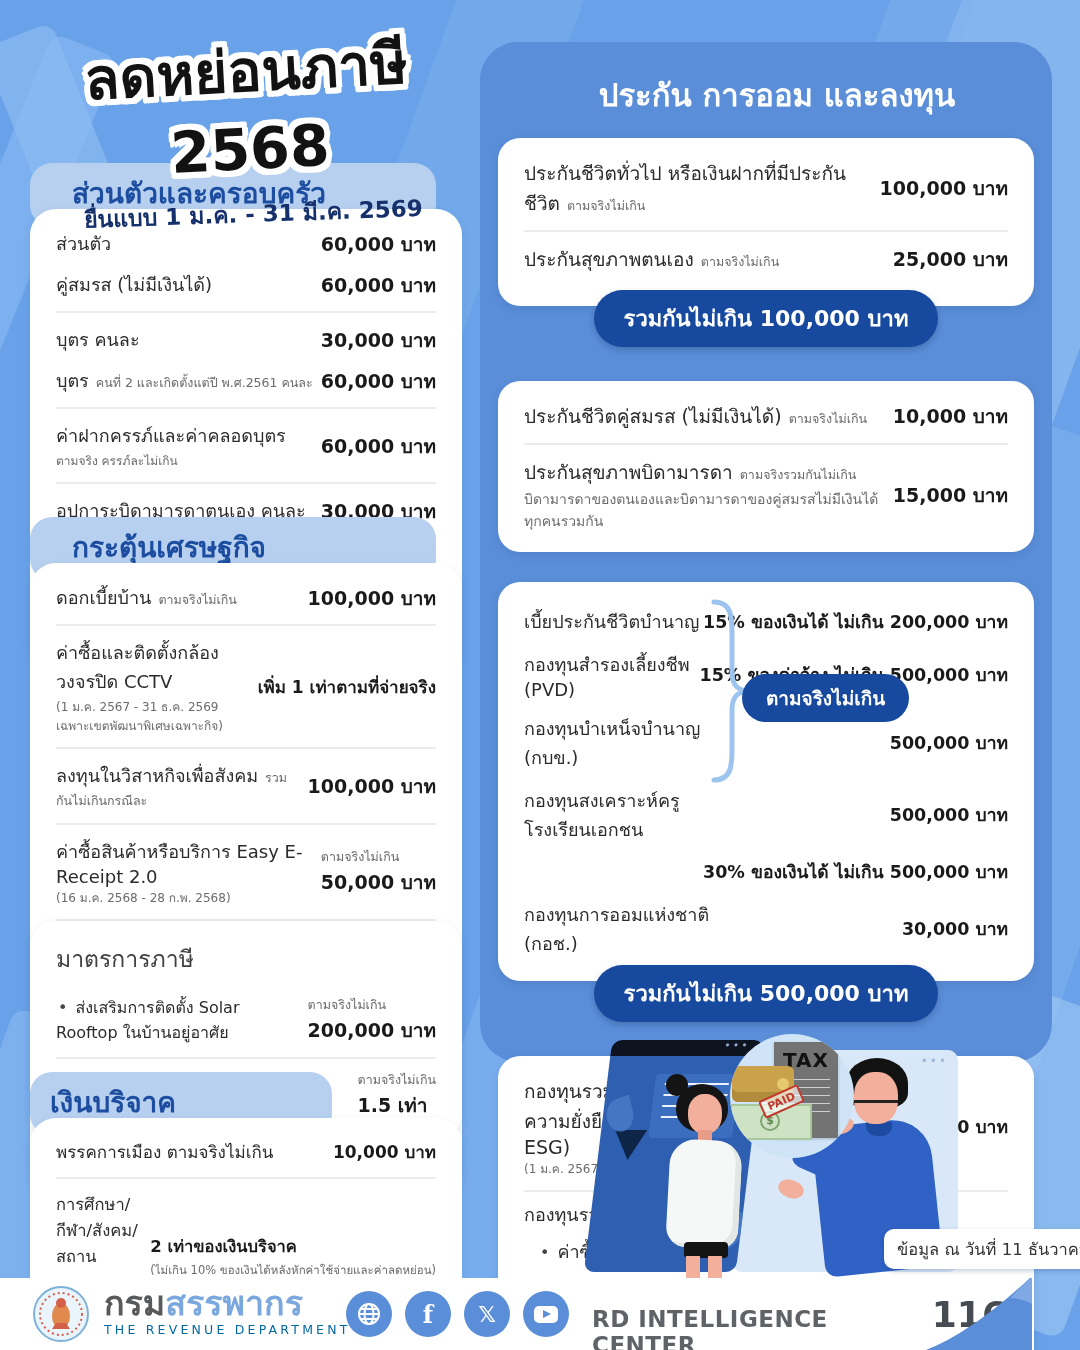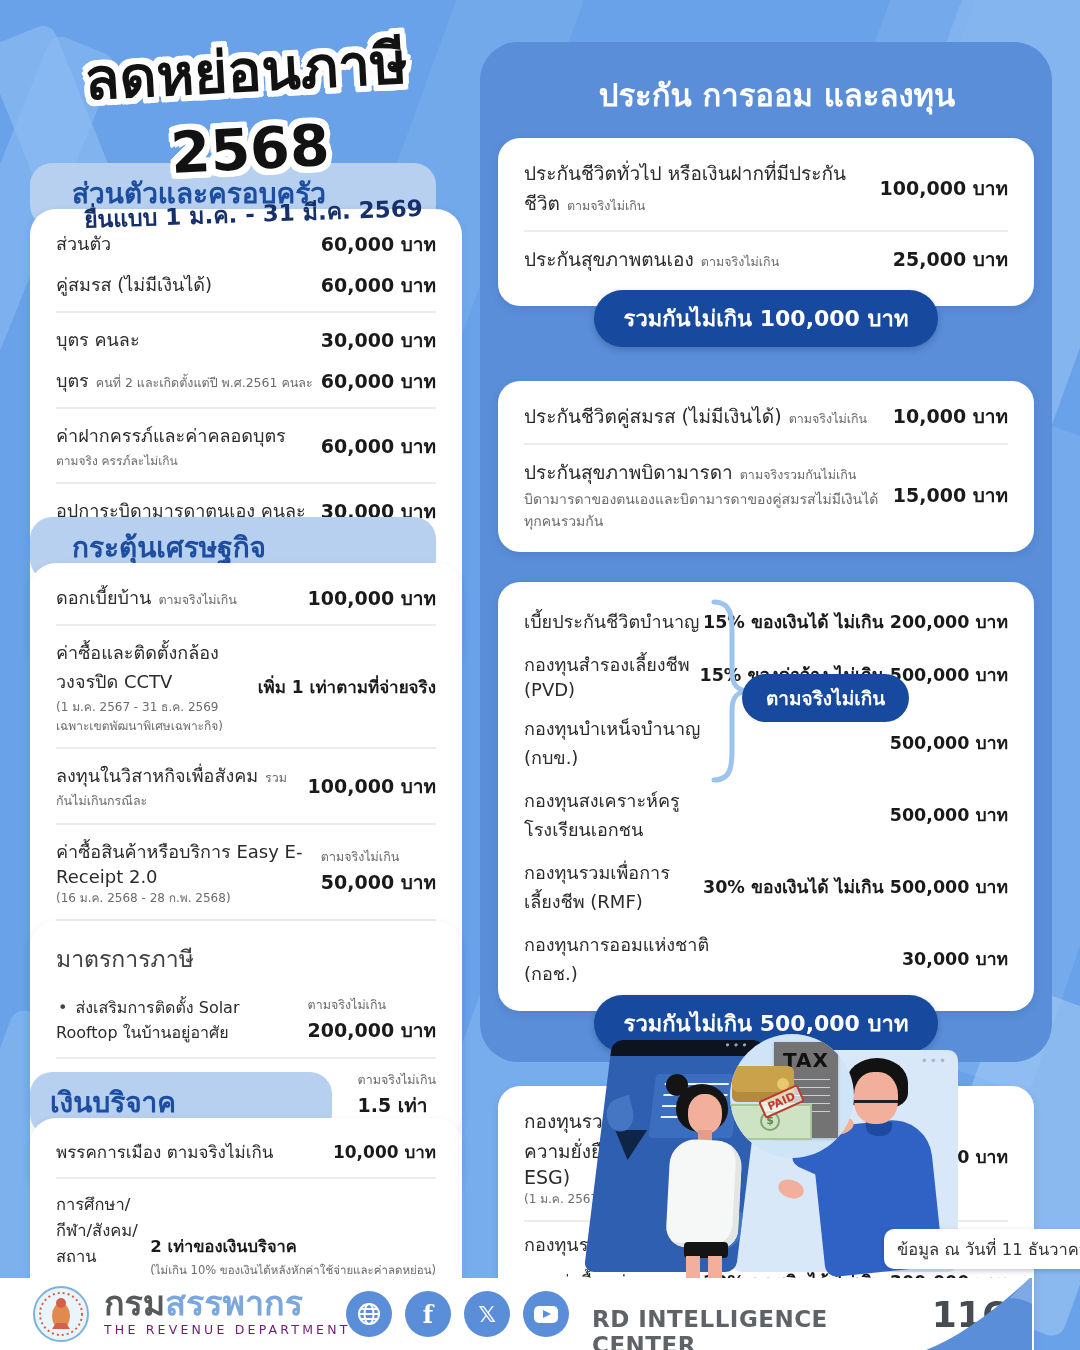--- a/index.html
+++ b/index.html
@@ -129,21 +129,21 @@
     position:absolute;left:884px;top:1229px;z-index:5;background:#fff;border-radius:10px;
     font-size:16.5px;color:#333;padding:7px 13px;box-shadow:0 2px 5px rgba(20,50,110,.25);white-space:nowrap;
   }
 
   
   .footer{position:absolute;left:0;top:1278px;width:1032px;height:72px;background:#fff;z-index:6;}
   .seal{position:absolute;left:32px;top:7px;}
   .org{position:absolute;left:104px;top:8px;}
   .org-th{font-size:34px;font-weight:bold;line-height:34px;}
   .org-th .t1{color:#58595B;} .org-th .t2{color:#7AA7DD;}
-  .org-en{font-size:12.5px;letter-spacing:3.2px;color:#701a75;margin-top:2px;}
+  .org-en{font-size:12.5px;letter-spacing:3.2px;color:#0369a1;margin-top:2px;}
   .socials{position:absolute;left:346px;top:13px;display:flex;gap:13px;}
   .soc{width:46px;height:46px;border-radius:50%;background:#5B8ED8;display:flex;align-items:center;justify-content:center;color:#fff;font-weight:800;font-size:24px;}
   .yt-box{width:24px;height:17px;background:#fff;border-radius:5px;position:relative;}
   .yt-box::after{content:"";position:absolute;left:9px;top:4px;border-left:8px solid #5B8ED8;border-top:4.5px solid transparent;border-bottom:4.5px solid transparent;}
   .rdline{position:absolute;left:592px;top:16px;display:flex;align-items:baseline;}
   .rd-label{font-size:23px;font-weight:bold;color:#5F6368;letter-spacing:.5px;}
   .rd-num{font-size:36px;font-weight:bold;color:#474C52;margin-left:12px;}
   .swoosh{position:absolute;right:0;bottom:0;}
 </style>
 </head>
@@ -388,21 +388,20 @@
         </div>
       <div class="p3row">
           <div class="p3lbl">กองทุนบำเหน็จบำนาญ (กบข.)</div>
           <div class="p3val">500,000 บาท</div>
         </div>
       <div class="p3row">
           <div class="p3lbl">กองทุนสงเคราะห์ครูโรงเรียนเอกชน</div>
           <div class="p3val">500,000 บาท</div>
         </div>
       <div class="p3row">
-          <div class="p3lbl">กองทุนรวมเพื่อการเลี้ยงชีพ (RMF)</div>
           <div class="p3val">30% ของเงินได้ ไม่เกิน 500,000 บาท</div>
         </div>
       <div class="p3row">
           <div class="p3lbl">กองทุนการออมแห่งชาติ (กอช.)</div>
           <div class="p3val">30,000 บาท</div>
         </div>
       <svg class="brace" width="46" height="186" viewBox="0 0 46 186">
         <path d="M4,4 C22,4 22,20 22,36 L22,74 C22,88 28,93 40,93 C28,93 22,98 22,112 L22,150 C22,166 22,182 4,182" fill="none" stroke="#9CC4EF" stroke-width="5" stroke-linecap="round"></path>
       </svg>
       <div class="brace-badge">ตามจริงไม่เกิน</div>

